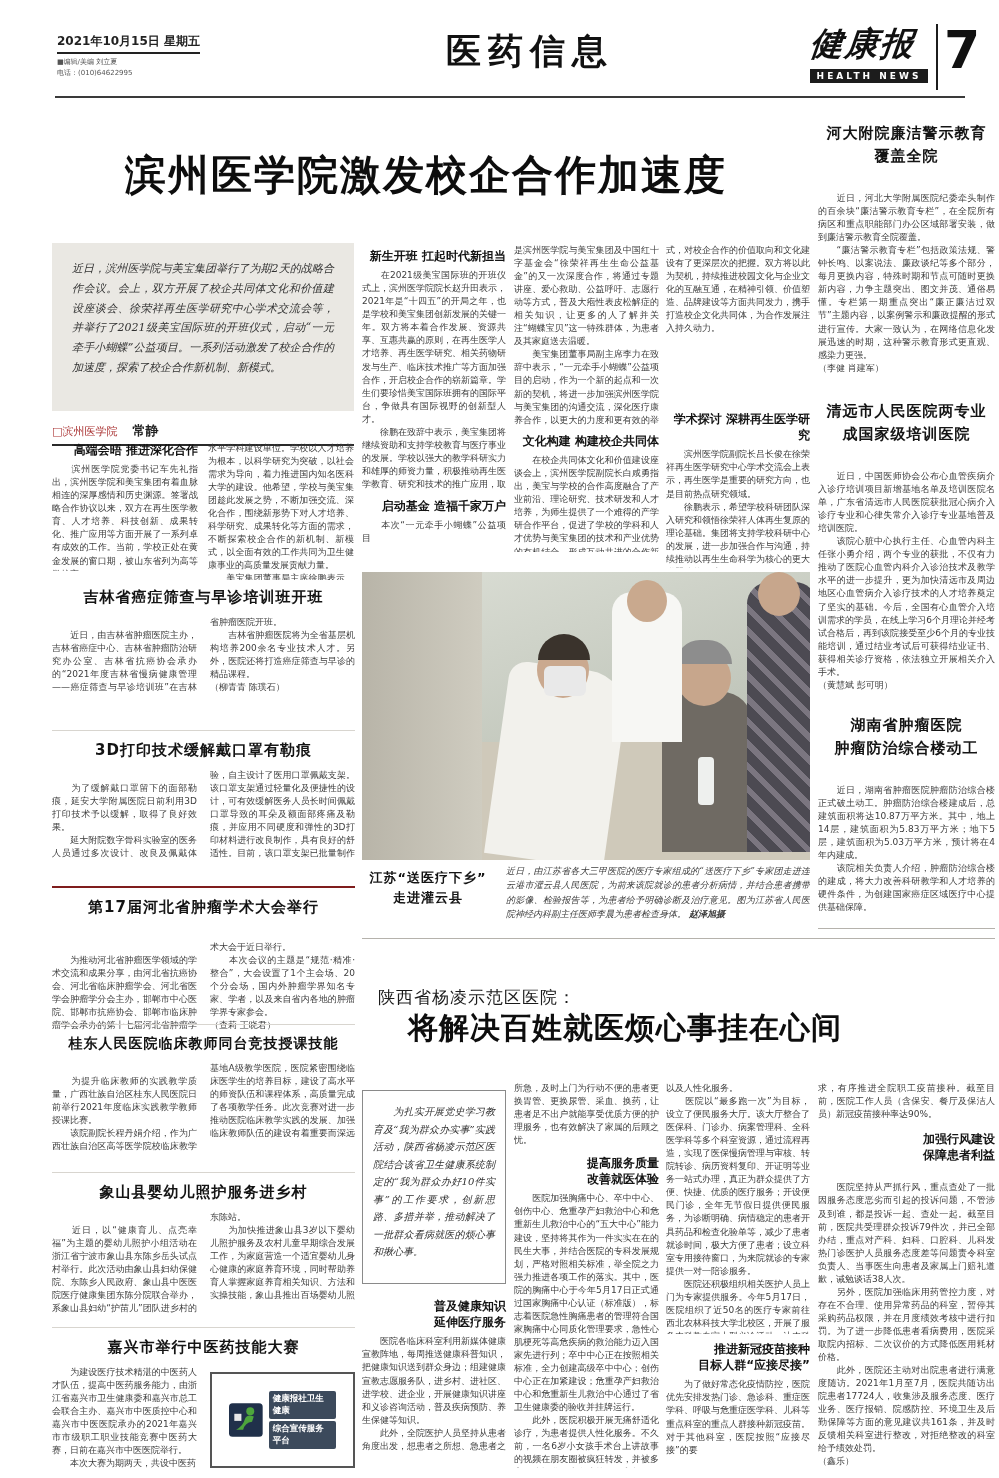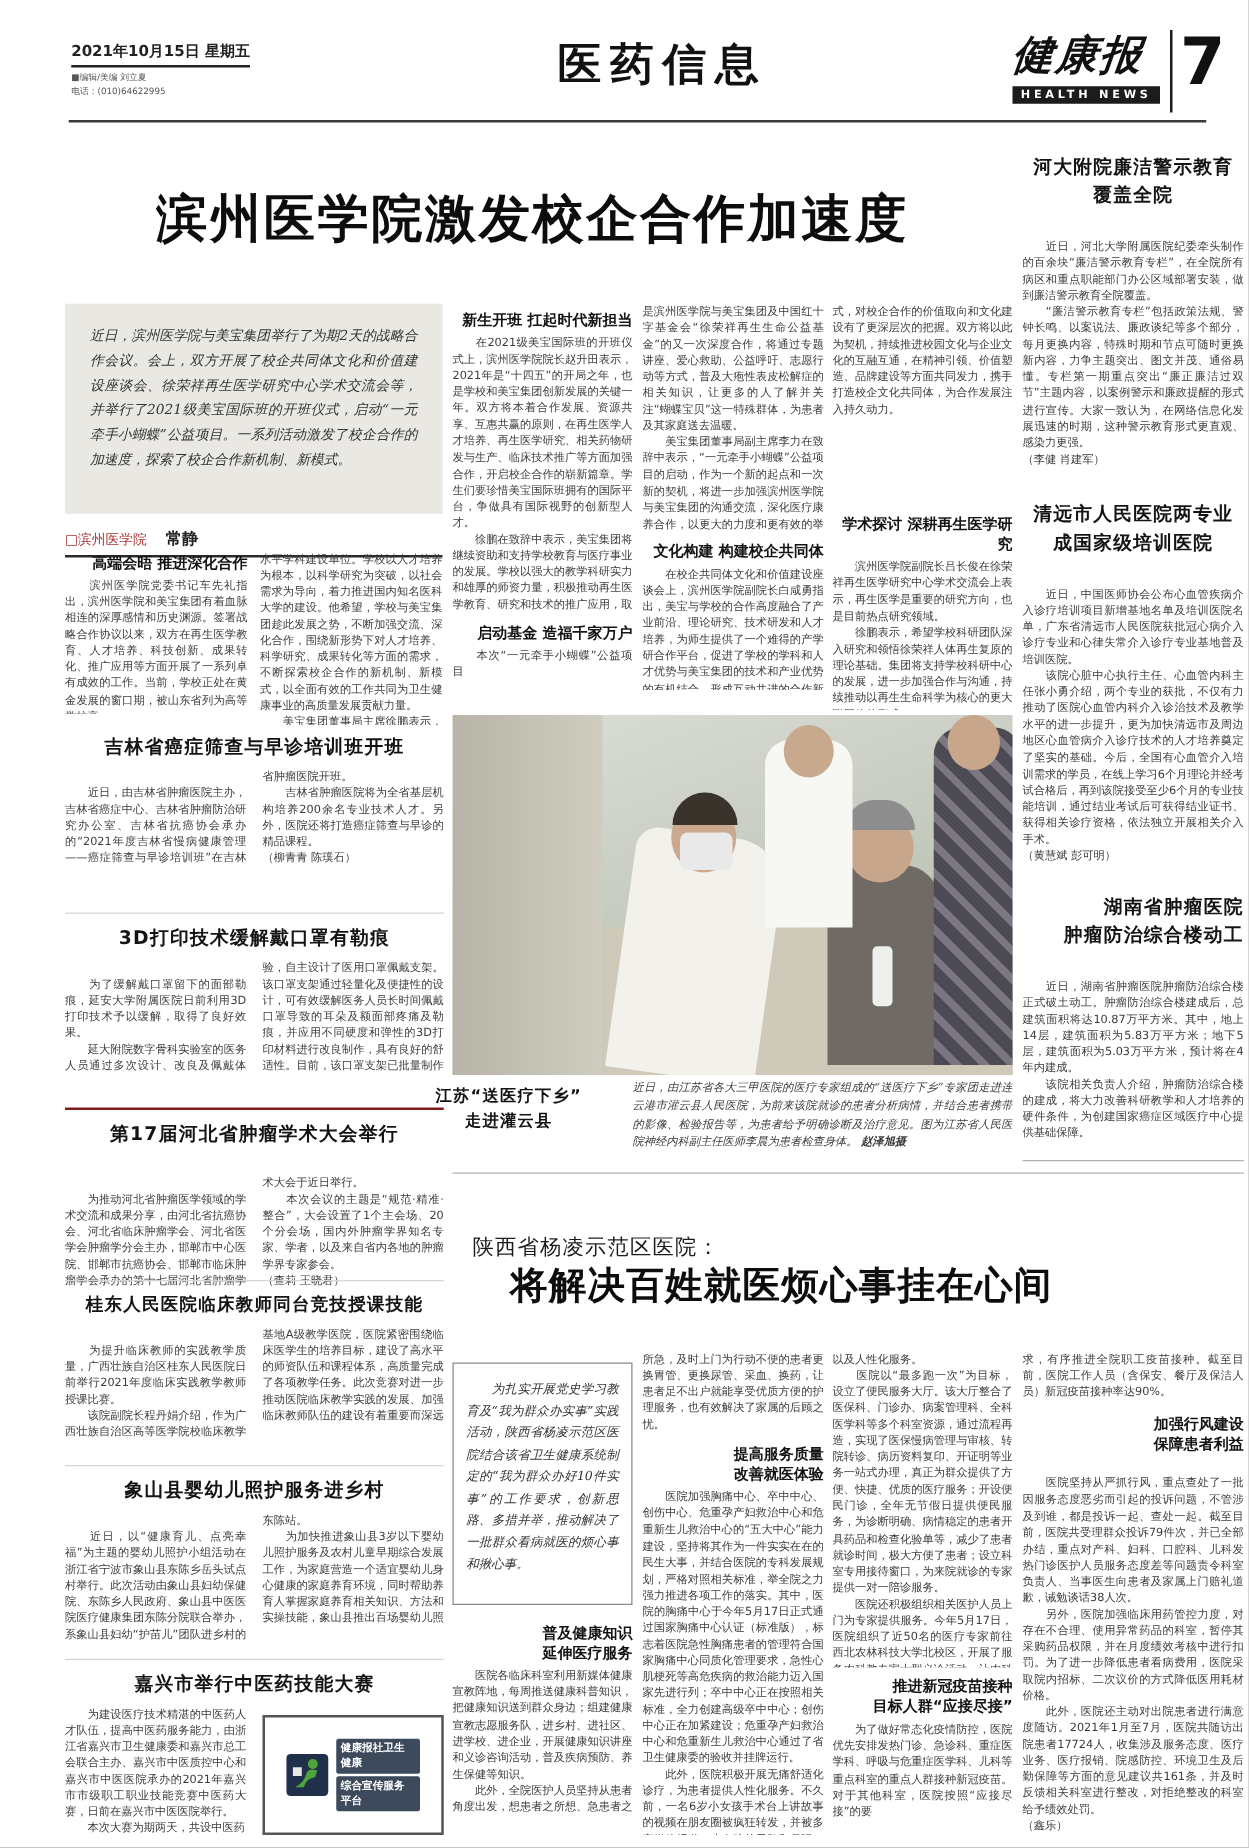--- a/index.html
+++ b/index.html
@@ -86,21 +86,21 @@
     <div style="position:absolute;left:300px;top:120px;width:90px;height:160px;background:#6f6a63;border-radius:30px 30px 0 0;"></div>
     <div style="position:absolute;left:315px;top:78px;width:54px;height:56px;background:#c7a68c;border-radius:50%;"></div>
     <div style="position:absolute;left:314px;top:68px;width:56px;height:24px;background:#8d8d8d;border-radius:28px 28px 0 0;"></div>
     <div style="position:absolute;left:250px;top:20px;width:70px;height:150px;background:#f7f7f4;border-radius:20px 20px 0 0;"></div>
     <div style="position:absolute;left:265px;top:8px;width:40px;height:42px;background:#c9a98e;border-radius:50%;"></div>
     <div style="position:absolute;left:385px;top:10px;width:70px;height:270px;background:repeating-linear-gradient(45deg,#4c4a52 0 10px,#7b7680 10px 16px);border-radius:22px 22px 0 0;"></div>
     <div style="position:absolute;left:396px;top:0px;width:42px;height:44px;background:#c7a68c;border-radius:50%;"></div>
     <div style="position:absolute;left:336px;top:185px;width:16px;height:48px;background:#eef0ee;border-radius:4px;"></div>
   </div>
 
-  <div class="abs art-title pre" style="left:341px;top:868px;width:132px;font-size:13px;line-height:1.5;">江苏“送医疗下乡”
+  <div class="abs art-title pre" style="left:362px;top:868px;width:132px;font-size:13px;line-height:1.5;">江苏“送医疗下乡”
 走进灌云县</div>
   <div class="abs serif italic" style="left:506px;top:864px;width:304px;height:62px;font-size:9px;line-height:1.6;color:#3c3c3c;text-align:justify;overflow:hidden;">
     <span>近日，由江苏省各大三甲医院的医疗专家组成的“送医疗下乡”专家团走进连云港市灌云县人民医院，为前来该院就诊的患者分析病情，并结合患者携带的影像、检验报告等，为患者给予明确诊断及治疗意见。图为江苏省人民医院神经内科副主任医师李晨为患者检查身体。</span>
     <span style="font-weight:bold;">赵泽旭摄</span>
   </div>
 
   <div class="abs rule" style="left:362px;top:938px;width:633px;"></div>
 
   <div class="abs" style="left:52px;top:588px;width:303px;">
     <div class="art-title" style="font-size:15px;">吉林省癌症筛查与早诊培训班开班</div>
@@ -183,21 +183,21 @@
     <div class="art-title pre" style="font-size:15px;line-height:1.5;">清远市人民医院两专业
 成国家级培训医院</div>
     <div class="bt" style="height:238px;margin-top:12px;">
       <span>　　近日，中国医师协会公布心血管疾病介入诊疗培训项目新增基地名单及培训医院名单，广东省清远市人民医院获批冠心病介入诊疗专业和心律失常介入诊疗专业基地普及培训医院。
 　　该院心脏中心执行主任、心血管内科主任张小勇介绍，两个专业的获批，不仅有力推动了医院心血管内科介入诊治技术及教学水平的进一步提升，更为加快清远市及周边地区心血管病介入诊疗技术的人才培养奠定了坚实的基础。今后，全国有心血管介入培训需求的学员，在线上学习6个月理论并经考试合格后，再到该院接受至少6个月的专业技能培训，通过结业考试后可获得结业证书、获得相关诊疗资格，依法独立开展相关介入手术。</span>
       <span class="sig">（黄慧斌 彭可明）</span>
     </div>
   </div>
 
   <div class="abs" style="left:818px;top:714px;width:177px;">
-    <div class="art-title pre" style="font-size:15px;line-height:1.5;text-align:right;">湖南省肿瘤医院
+    <div class="art-title pre" style="font-size:15px;line-height:1.5;">湖南省肿瘤医院
 肿瘤防治综合楼动工</div>
     <div class="bt" style="height:140px;margin-top:12px;">
       <span>　　近日，湖南省肿瘤医院肿瘤防治综合楼正式破土动工。肿瘤防治综合楼建成后，总建筑面积将达10.87万平方米。其中，地上14层，建筑面积为5.83万平方米；地下5层，建筑面积为5.03万平方米，预计将在4年内建成。
 　　该院相关负责人介绍，肿瘤防治综合楼的建成，将大力改善科研教学和人才培养的硬件条件，为创建国家癌症区域医疗中心提供基础保障。</span>
       
     </div>
   </div>
   <div class="abs rule" style="left:818px;top:928px;width:177px;"></div>
 
   <div class="abs" style="left:378px;top:986px;font-size:17px;color:#1b1b1b;letter-spacing:1px;">陕西省杨凌示范区医院：</div>

